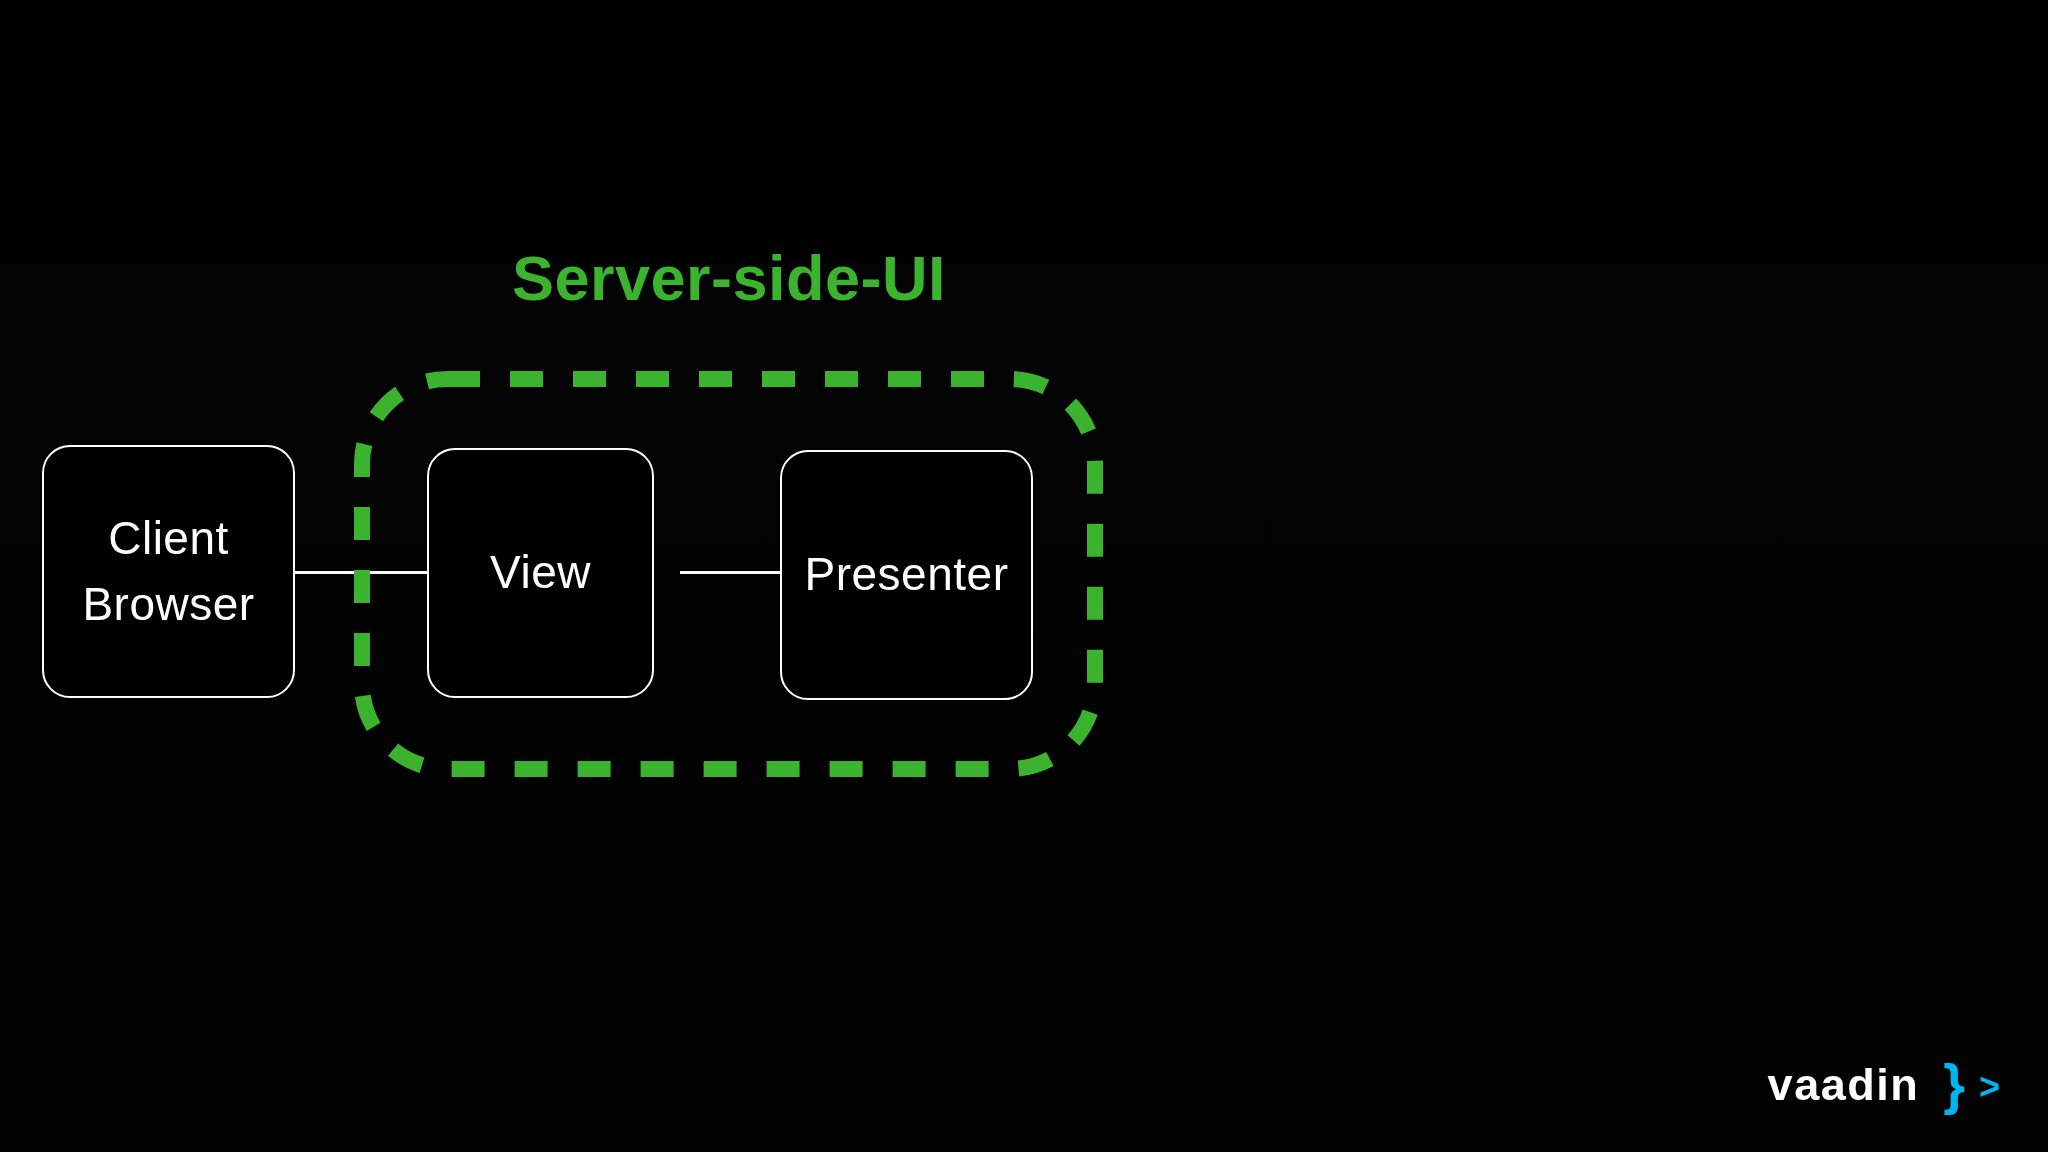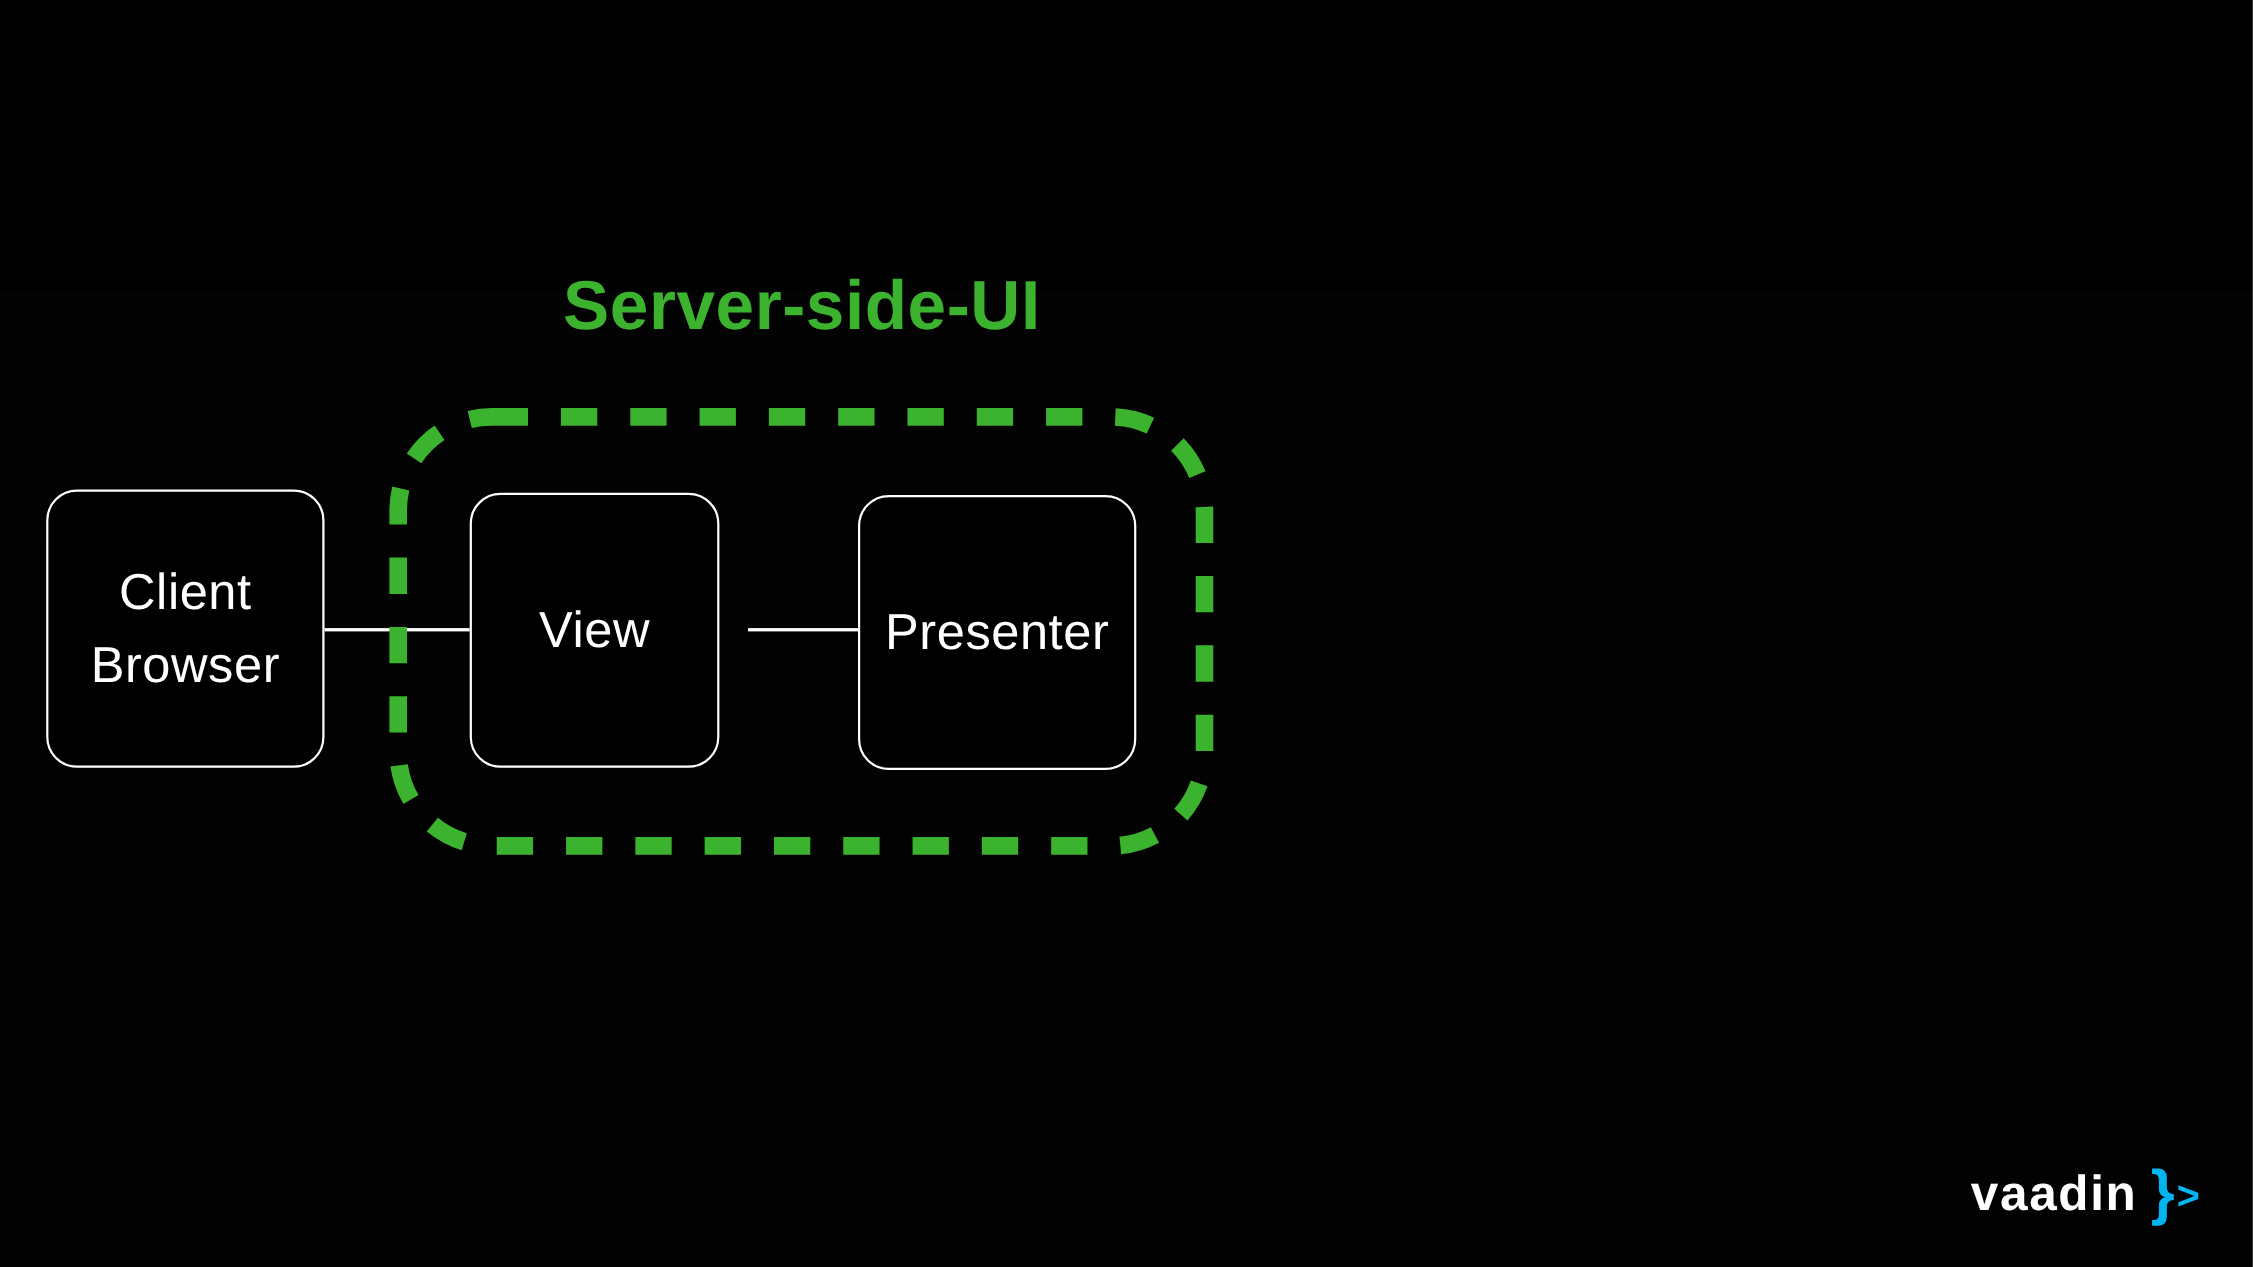--- a/index.html
+++ b/index.html
@@ -97,20 +97,21 @@
   }
 
   
   #vaadin-logo {
     position: absolute;
     right: 48px;
     bottom: 40px;
     display: flex;
     align-items: center;
     z-index: 5;
+    gap: 12px;
   }
   #vaadin-wordmark {
     color: #ffffff;
     font-size: 45px;
     font-weight: 700;
     letter-spacing: 1.5px;
     line-height: 1;
   }
   #vaadin-brace {
     color: #00B4F0;

